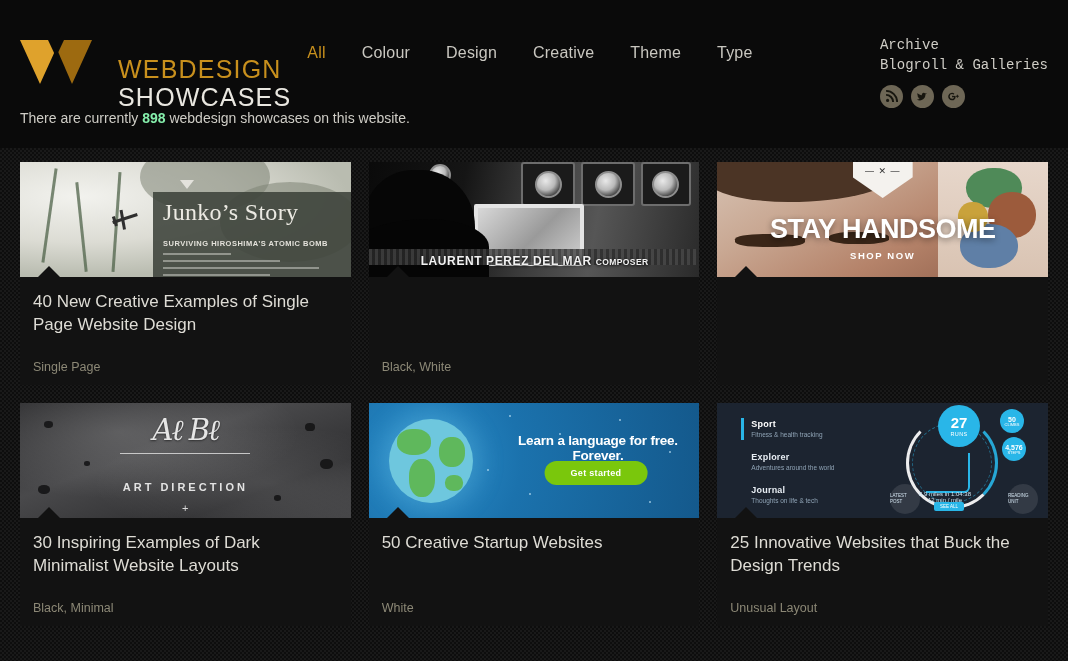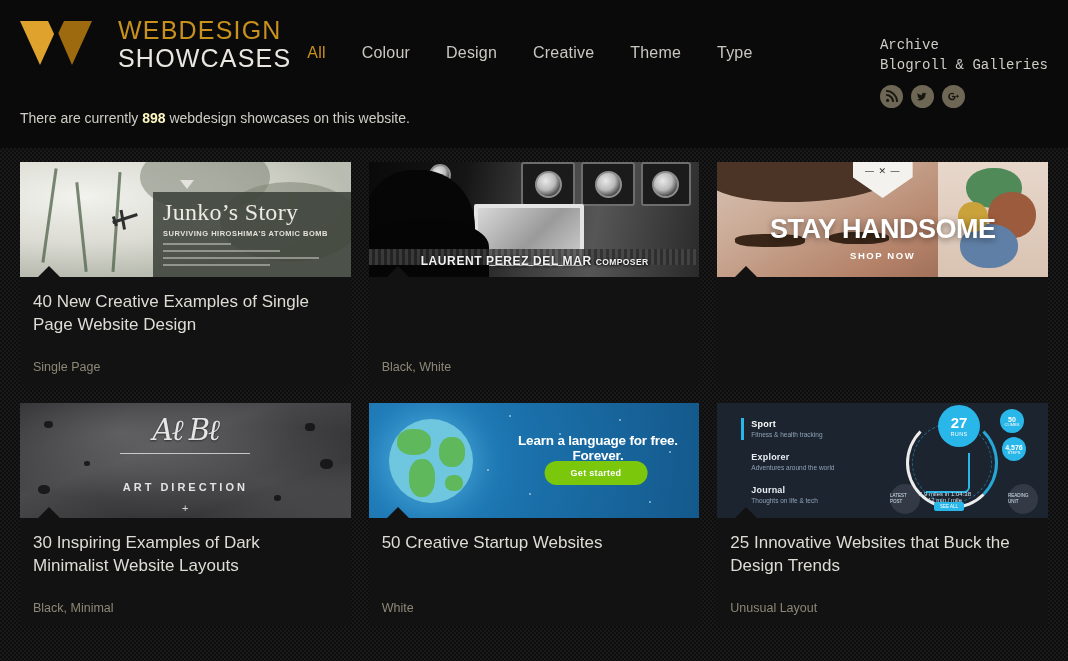--- a/index.html
+++ b/index.html
@@ -15,21 +15,21 @@
   .header {
     background:#0a0a0a;
     height:148px;
     position:relative;
     padding:0 20px;
   }
   .header-inner { display:flex; align-items:flex-start; padding-top:18px; }
 
   .brand { display:flex; align-items:center; }
   .logo { width:82px; height:48px; position:relative; margin-right:16px; flex:none; }
-  .brand-text { line-height:1.0; }
+  .brand-text { line-height:1.0;margin-top:39px; }
   .brand-line1 {
     font-size:25px; letter-spacing:1.2px; color:#c8901d;
     font-weight:400; font-family:"Liberation Sans", sans-serif;
   }
   .brand-line2 {
     font-size:25px; letter-spacing:1.2px; color:#e9e7e0;
     font-weight:400; margin-top:3px;
   }
 
   .nav { display:flex; align-items:center; margin-left:16px; padding-top:26px; gap:36px; }
@@ -47,21 +47,21 @@
     width:23px; height:23px; border-radius:50%;
     background:#6e6756; display:flex; align-items:center; justify-content:center;
     color:#17160f; font-size:13px; font-weight:bold; line-height:1;
   }
   .social svg { display:block; }
 
   .counter {
     position:absolute; left:20px; bottom:22px;
     font-size:14px; color:#cfcdc6;
   }
-  .counter b { color:#fef9c3; font-weight:bold; }
+  .counter b { color:#86efac; font-weight:bold; }
 
   
   .page-body {
     position:relative;
     height:513px;
     background-color:#0d0d0d;
     background-image:
       linear-gradient(45deg, #191919 25%, transparent 25%, transparent 75%, #191919 75%),
       linear-gradient(45deg, #191919 25%, transparent 25%, transparent 75%, #191919 75%);
     background-size:4px 4px;
@@ -127,21 +127,21 @@
     position:absolute; right:0; top:30px; bottom:0; left:133px;
     background:rgba(60,66,58,.88);
     padding:8px 10px;
     color:#eceae3;
   }
   .t1 .panel h4 {
     font-family:"Liberation Serif", serif; font-weight:400;
     font-size:24px; line-height:1; letter-spacing:.3px;
   }
   .t1 .panel .sub {
-    font-size:7.5px; font-weight:bold; letter-spacing:.5px; margin-top:5px; color:#e3e1da;
+    font-size:7.5px; font-weight:bold; letter-spacing:.5px; margin-top:15px; color:#e3e1da;
   }
   .t1 .panel .ln {
     height:2px; background:rgba(230,230,225,.45); margin-top:5px;
   }
   .t1 .panel .ln.w1{width:38%;} .t1 .panel .ln.w2{width:66%;}
   .t1 .panel .ln.w3{width:88%;} .t1 .panel .ln.w4{width:60%;}
   .t1 .tri {
     position:absolute; left:160px; top:18px;
     width:0;height:0;border-left:7px solid transparent;border-right:7px solid transparent;
     border-top:9px solid #e9e8e2; opacity:.9;

